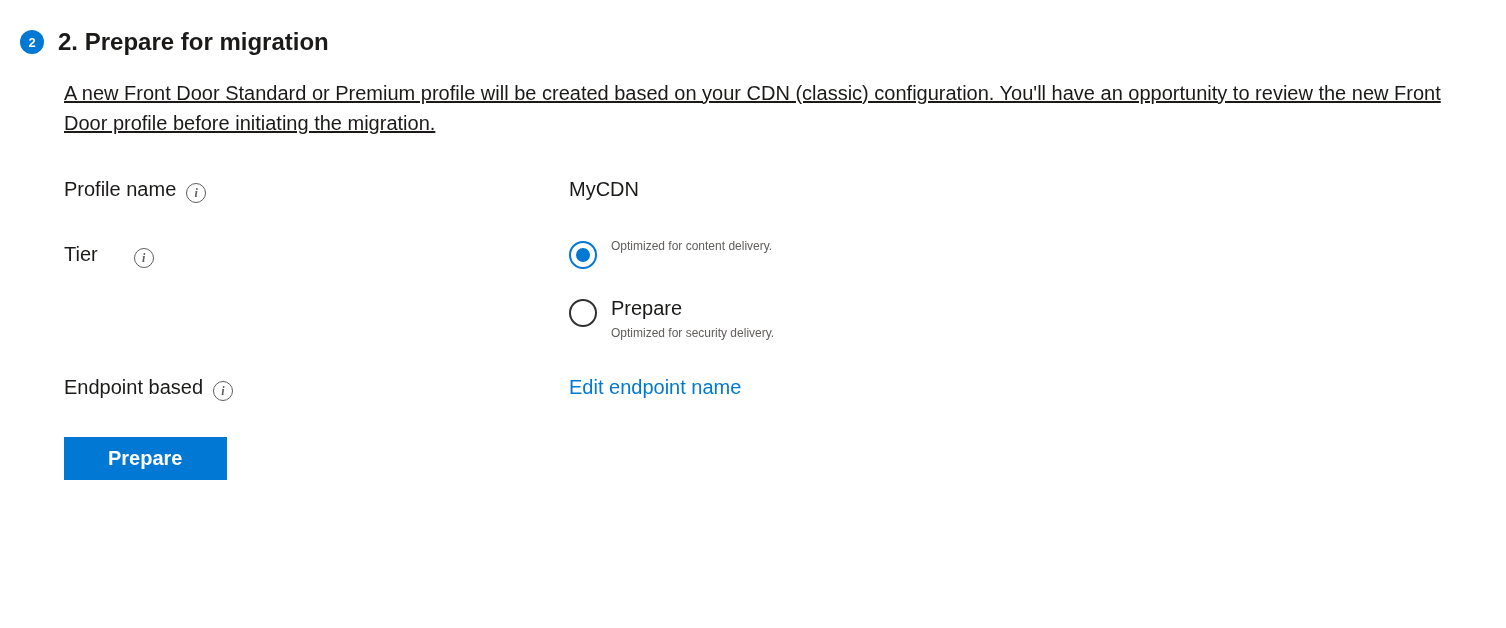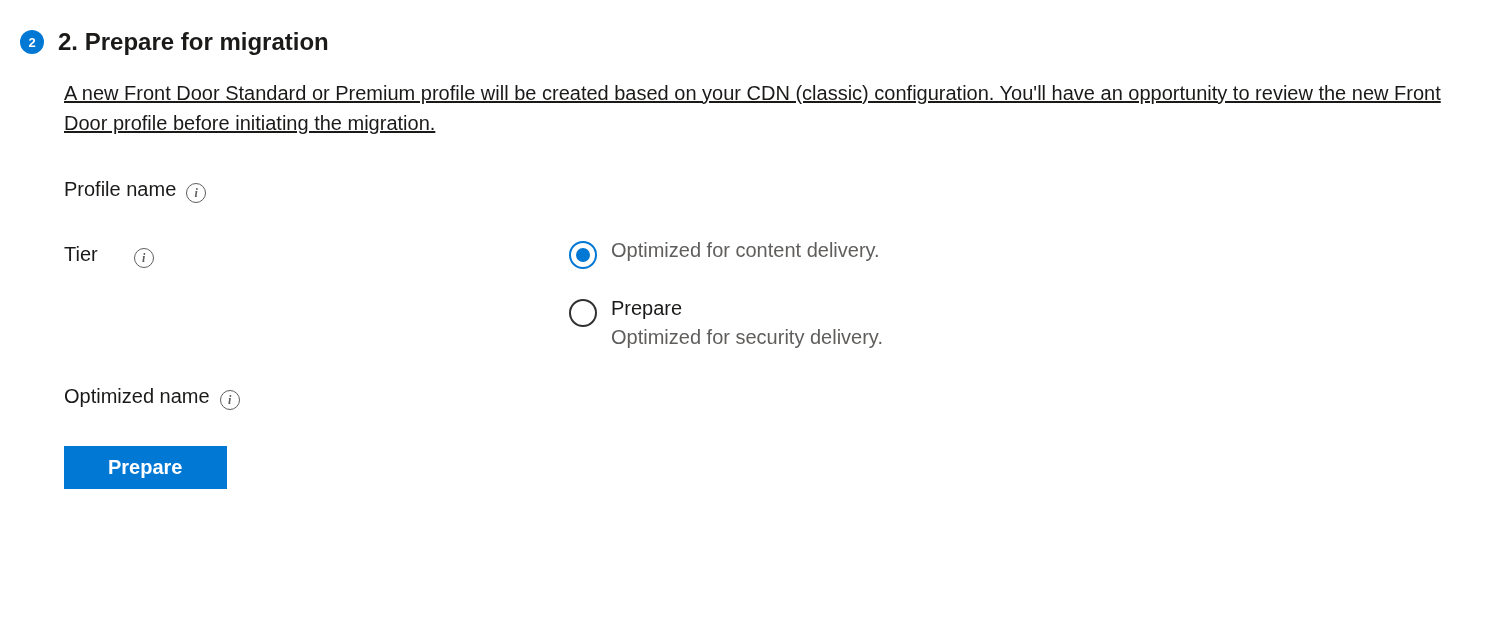--- a/index.html
+++ b/index.html
@@ -124,21 +124,21 @@
     .radio-text {
       display: flex;
       flex-direction: column;
       gap: 6px;
     }
     .radio-label {
       font-size: 20px;
       color: #1b1a19;
     }
     .radio-desc {
-      font-size: 20px;
+      font-size: 12px;
       color: #605e5c;
     }
     .link {
       color: #0078d4;
       cursor: pointer;
       font-size: 20px;
     }
     .btn-primary {
       margin-left: 44px;
       background: #0078d4;
@@ -163,20 +163,21 @@
 
 <div class="description">A new Front Door Standard or Premium profile will be created based on your CDN (classic) configuration. You'll have an opportunity to review the new Front Door profile before initiating the migration.</div>
 
 <div class="form-section">
 
   <div class="form-row">
     <div class="form-label-col align-center">
       <span>Profile name</span>
       <span class="info-icon">i</span>
     </div>
+    <div class="form-value-col">MyCDN</div>
   </div>
 
   <div class="form-row">
     <div class="form-label-col" style="padding-top:4px;gap:36px;">
       <span>Tier</span>
       <span class="info-icon">i</span>
     </div>
     <div class="form-value-col">
       <div class="radio-group">
         <div class="radio-option">
@@ -191,23 +192,26 @@
             <div class="radio-label">Prepare</div>
             <div class="radio-desc">Optimized for security delivery.</div>
           </div>
         </div>
       </div>
     </div>
   </div>
 
   <div class="form-row" style="margin-top:20px;">
     <div class="form-label-col align-center">
-      <span>Optimized name</span>
+      <span>Endpoint based</span>
       <span class="info-icon">i</span>
     </div>
+    <div class="form-value-col">
+      <span class="link">Edit endpoint name</span>
+    </div>
   </div>
 
 </div>
 
 <button class="btn-primary">Prepare</button>
 
 
 
 
 </body></html>

